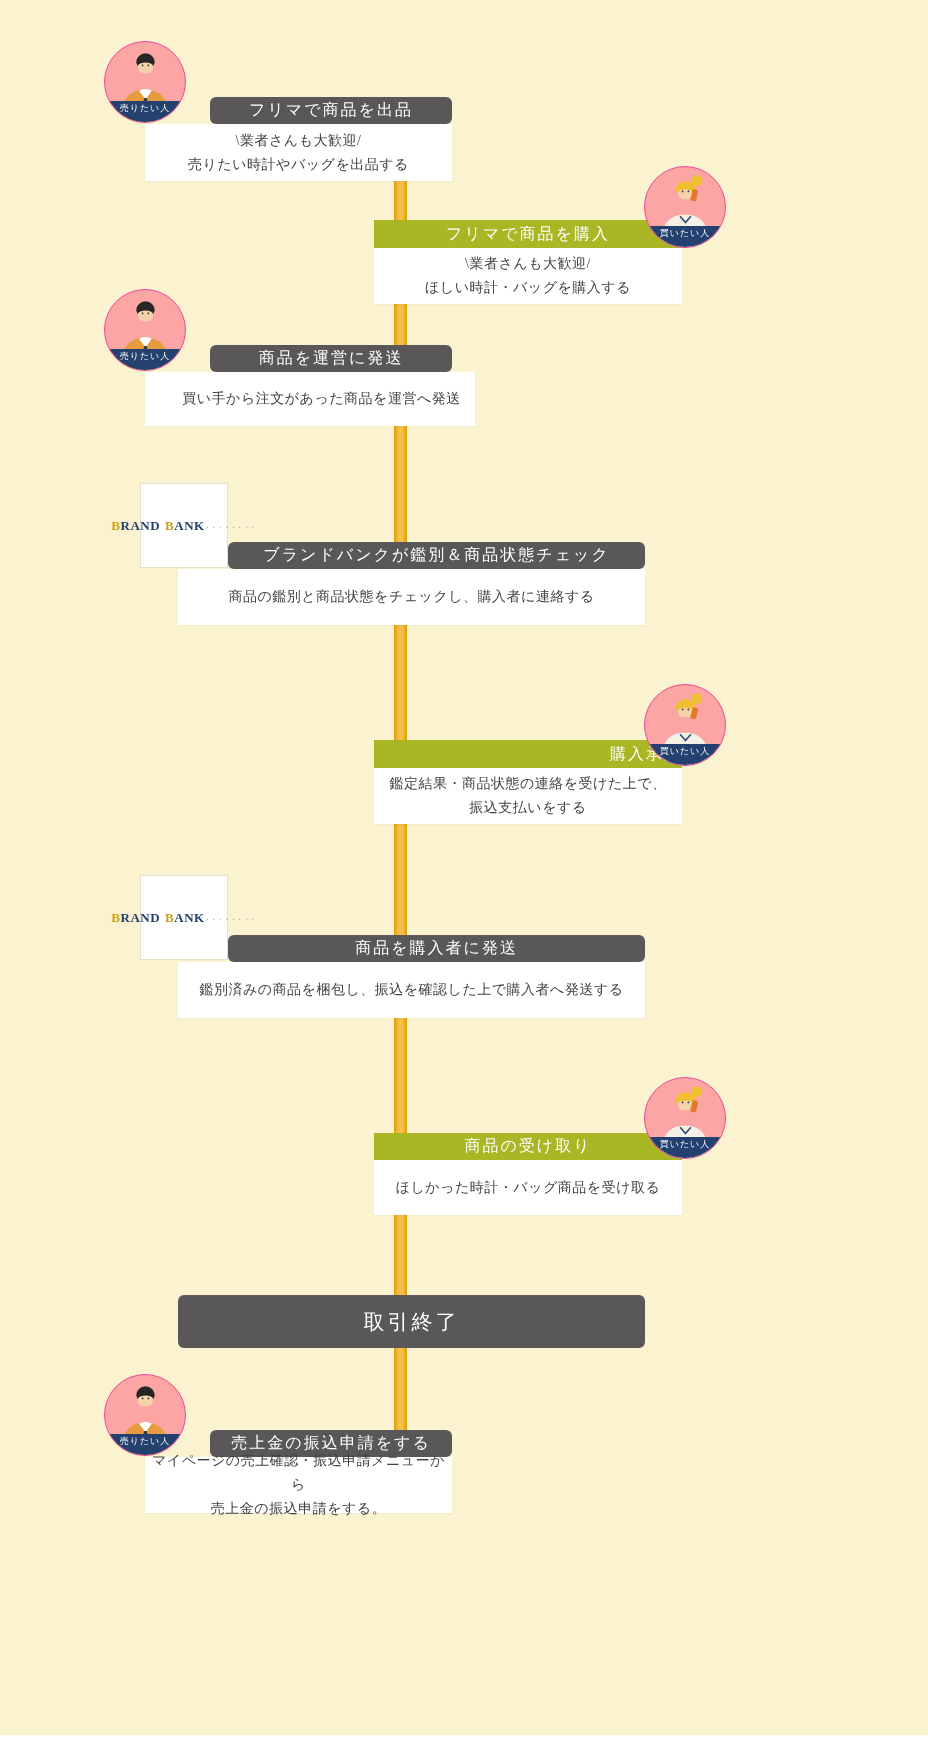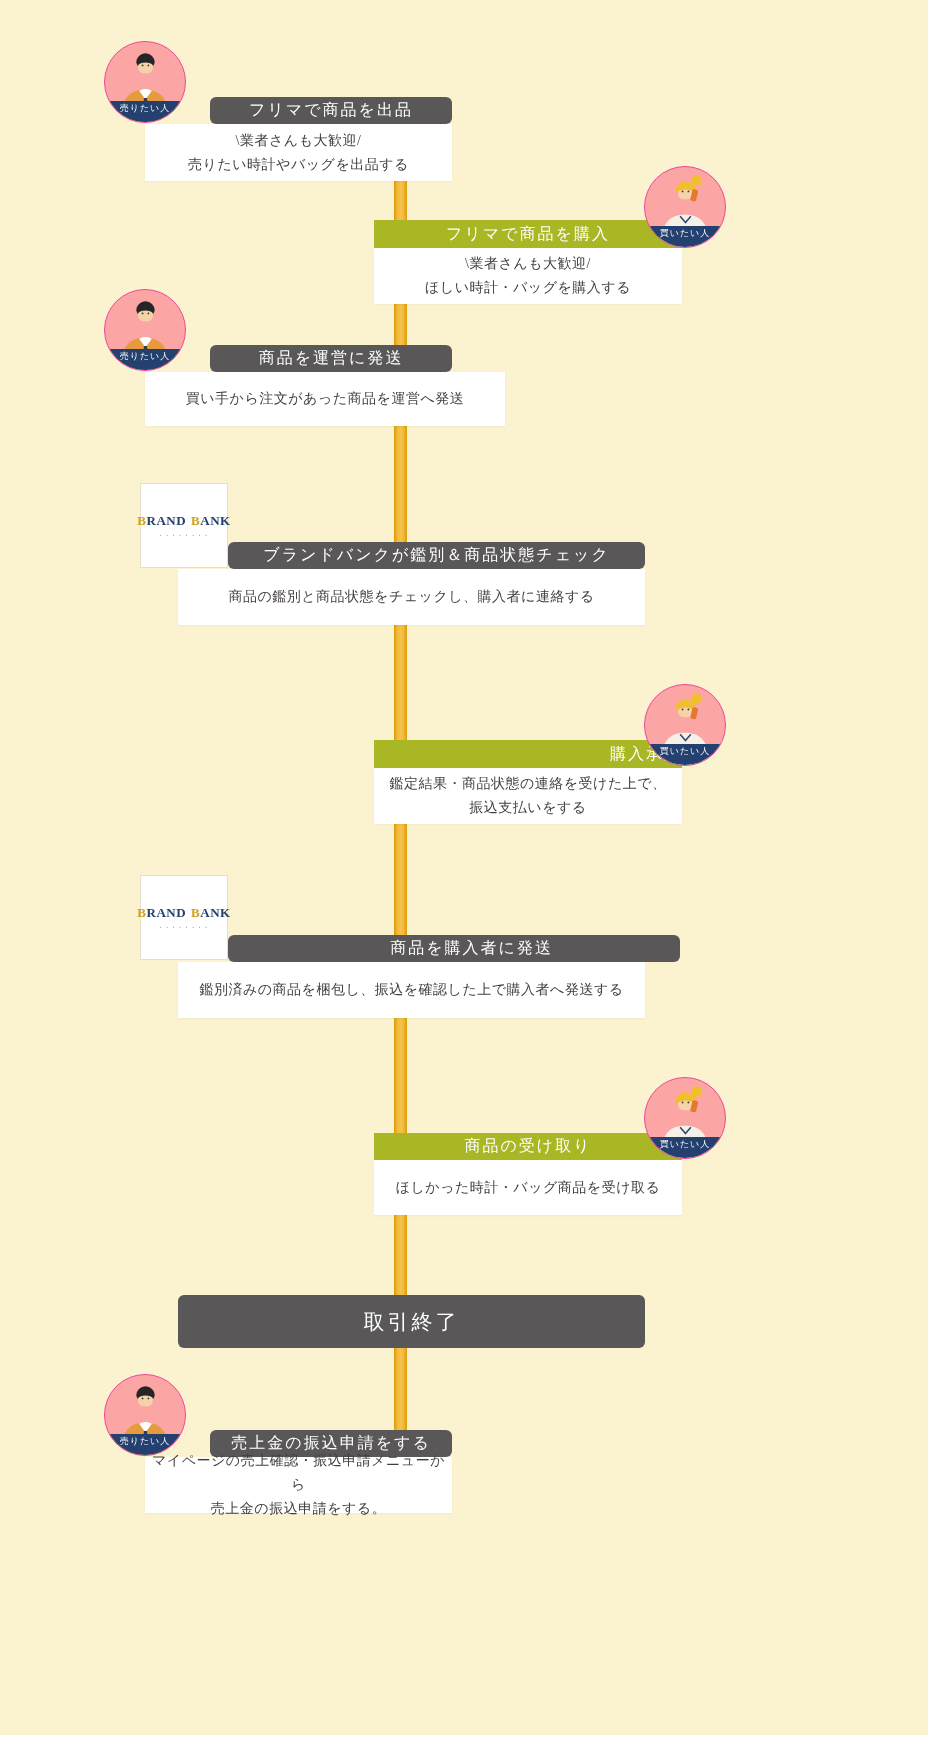--- a/index.html
+++ b/index.html
@@ -65,21 +65,21 @@
     font-size:9px;
     letter-spacing:1px;
     text-align:center;
     line-height:15px;
   }
   .logo{
     position:absolute;
     width:88px; height:85px;
     background:#ffffff;
     z-index:3;
-    display:flex; flex-direction:column;
+    display:flex; flex-direction:row;
     align-items:center; justify-content:center;
     border:1px solid #e6dfca;
     box-sizing:border-box;
   }
   .logo .brand{
     font-weight:bold;
     font-size:13px;
     color:#24406E;
     letter-spacing:0.5px;
     white-space:nowrap;
@@ -156,21 +156,21 @@
       <circle cx="44.5" cy="24" r="0.9" fill="#333"></circle>
       <path d="M15 82 c2 -27 12 -33 26 -33 c14 0 24 6 26 33 z" fill="#E89B3E"></path>
       <path d="M35 50 l6.5 9 6.5 -9 c-4.5 -2.5 -8.5 -2.5 -13 0 z" fill="#ffffff"></path>
       <path d="M40 57.5 h3 l1.5 11 -3 3.5 -3 -3.5 z" fill="#3a3a3a"></path>
     </svg>
     <div class="band">売りたい人</div>
   </div>
   <div class="bar dark" style="left:210px; top:345px; width:242px; height:27px;">
     <span>商品を運営に発送</span>
   </div>
-  <div class="wbox" style="left:145px; top:372px; width:360px; height:54px;">
+  <div class="wbox" style="left:145px; top:372px; width:307px; height:54px;padding-left:23px;">
     <div>買い手から注文があった商品を運営へ発送</div>
   </div>
 
   <div class="logo" style="left:140px; top:483px;">
     <div class="brand">
       <span class="gold">B</span><span>RAND</span><span class="gold w2">B</span><span>ANK</span>
     </div>
     <div class="tag">・・・・・・・・</div>
   </div>
   <div class="bar dark" style="left:228px; top:542px; width:417px; height:27px;">
@@ -200,21 +200,21 @@
     <div>鑑定結果・商品状態の連絡を受けた上で、</div>
     <div>振込支払いをする</div>
   </div>
 
   <div class="logo" style="left:140px; top:875px;">
     <div class="brand">
       <span class="gold">B</span><span>RAND</span><span class="gold w2">B</span><span>ANK</span>
     </div>
     <div class="tag">・・・・・・・・</div>
   </div>
-  <div class="bar dark" style="left:228px; top:935px; width:417px; height:27px;padding-left:35px;">
+  <div class="bar dark" style="left:228px; top:935px; width:417px; height:27px;">
     <span>商品を購入者に発送</span>
   </div>
   <div class="wbox" style="left:178px; top:962px; width:467px; height:56px;">
     <div>鑑別済みの商品を梱包し、振込を確認した上で購入者へ発送する</div>
   </div>
 
   <div class="avatar" style="left:644px; top:1077px;">
     <svg viewBox="0 0 82 82">
       <circle cx="53" cy="14" r="5.5" fill="#F0BF2F"></circle>
       <rect x="34" y="17" width="15" height="16" rx="5" fill="#F5D2A8"></rect>

